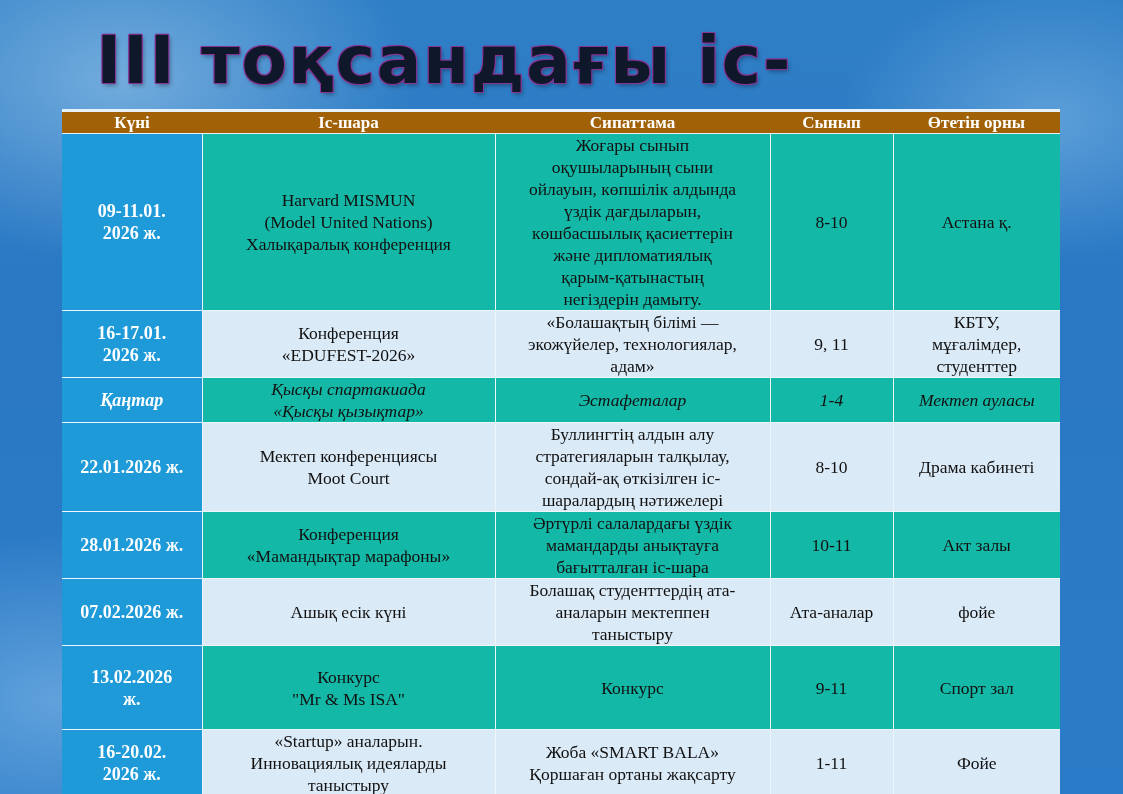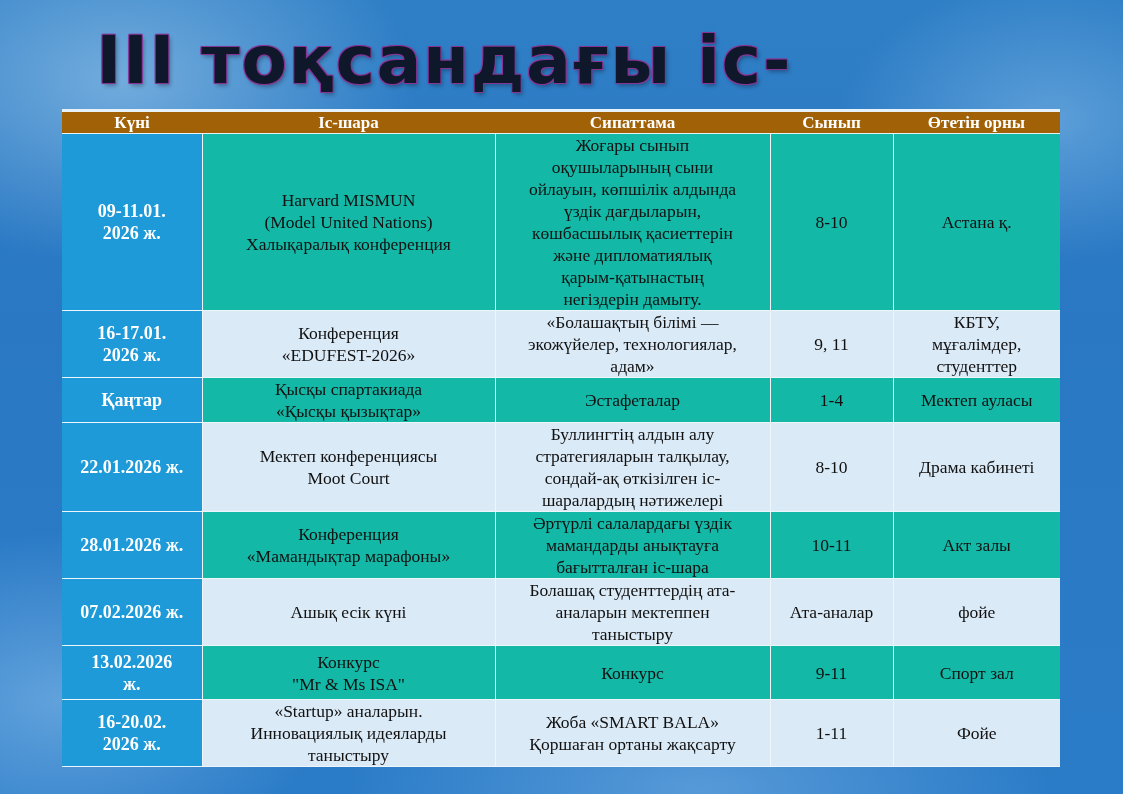--- a/index.html
+++ b/index.html
@@ -38,25 +38,25 @@
   }
   table.schedule td.date {
     background: #1f9ad8; color: #ffffff; font-weight: bold; font-size: 18px;
     border-left: none;
   }
   tr.dark td { background: #14b8a6; }
   tr.light td { background: #dbeaf7; }
   tr.dark td.date, tr.light td.date { background: #1f9ad8; }
   tr.r1 { height: 177px; }
   tr.r2 { height: 52px; }
-  tr.r3 { height: 44px; }
+  tr.r3 { height: 44px; font-style: italic; }
   tr.r4 { height: 89px; }
   tr.r5 { height: 67px; }
   tr.r6 { height: 67px; }
-  tr.r7 { height: 54px; }
+  tr.r7 { height: 84px; }
   tr.r8 { height: 64px; border-radius: 26px; }
   .cell-lines span { display: block; }
 </style>
 </head>
 <body>
 
 <div class="title">III тоқсандағы іс-шаралар</div>
 
 <table class="schedule">
   <colgroup>

